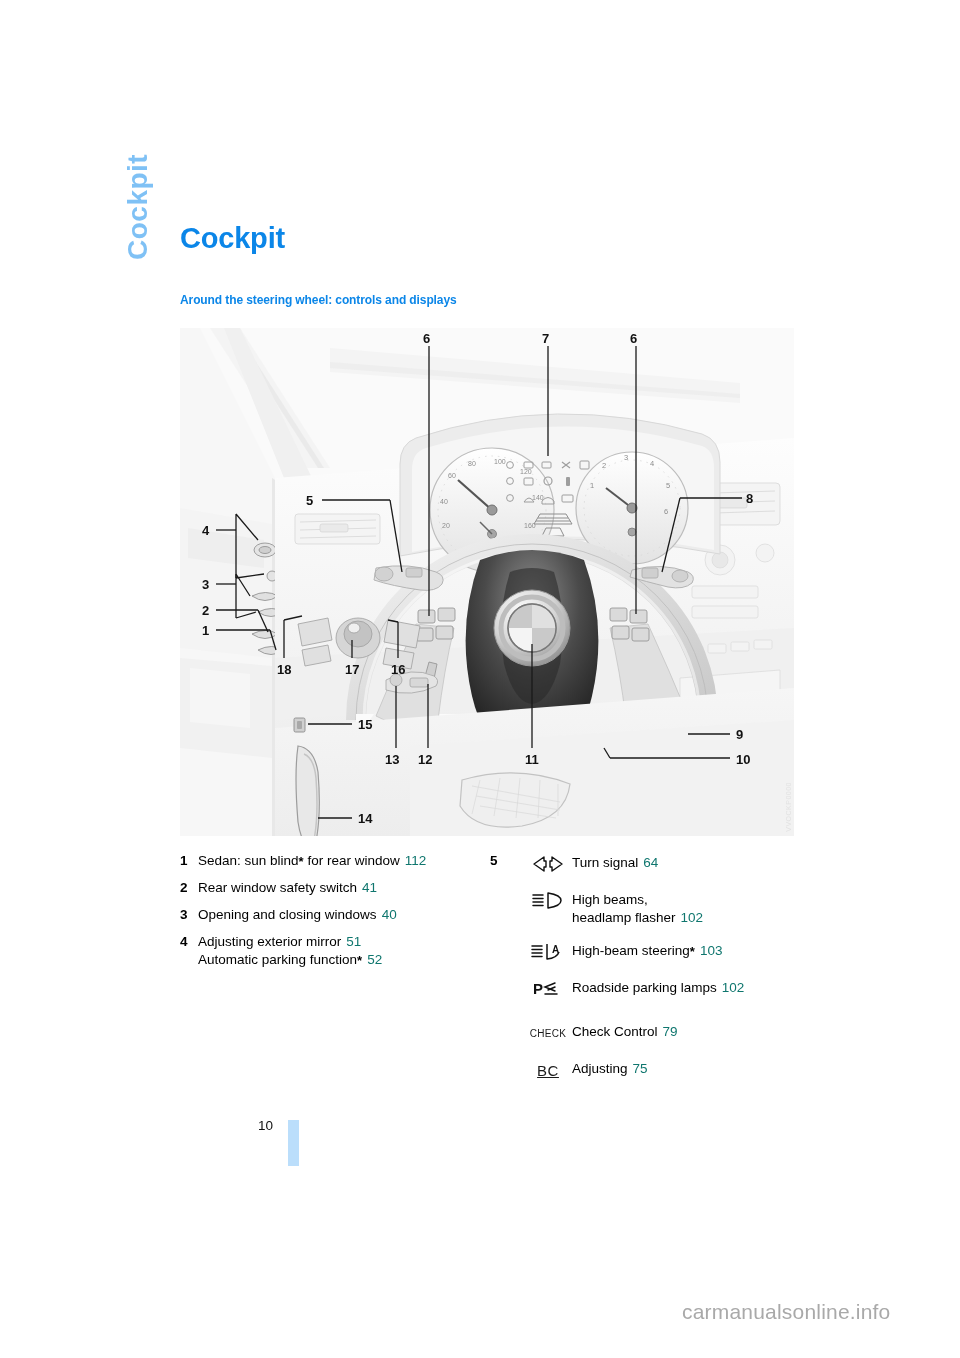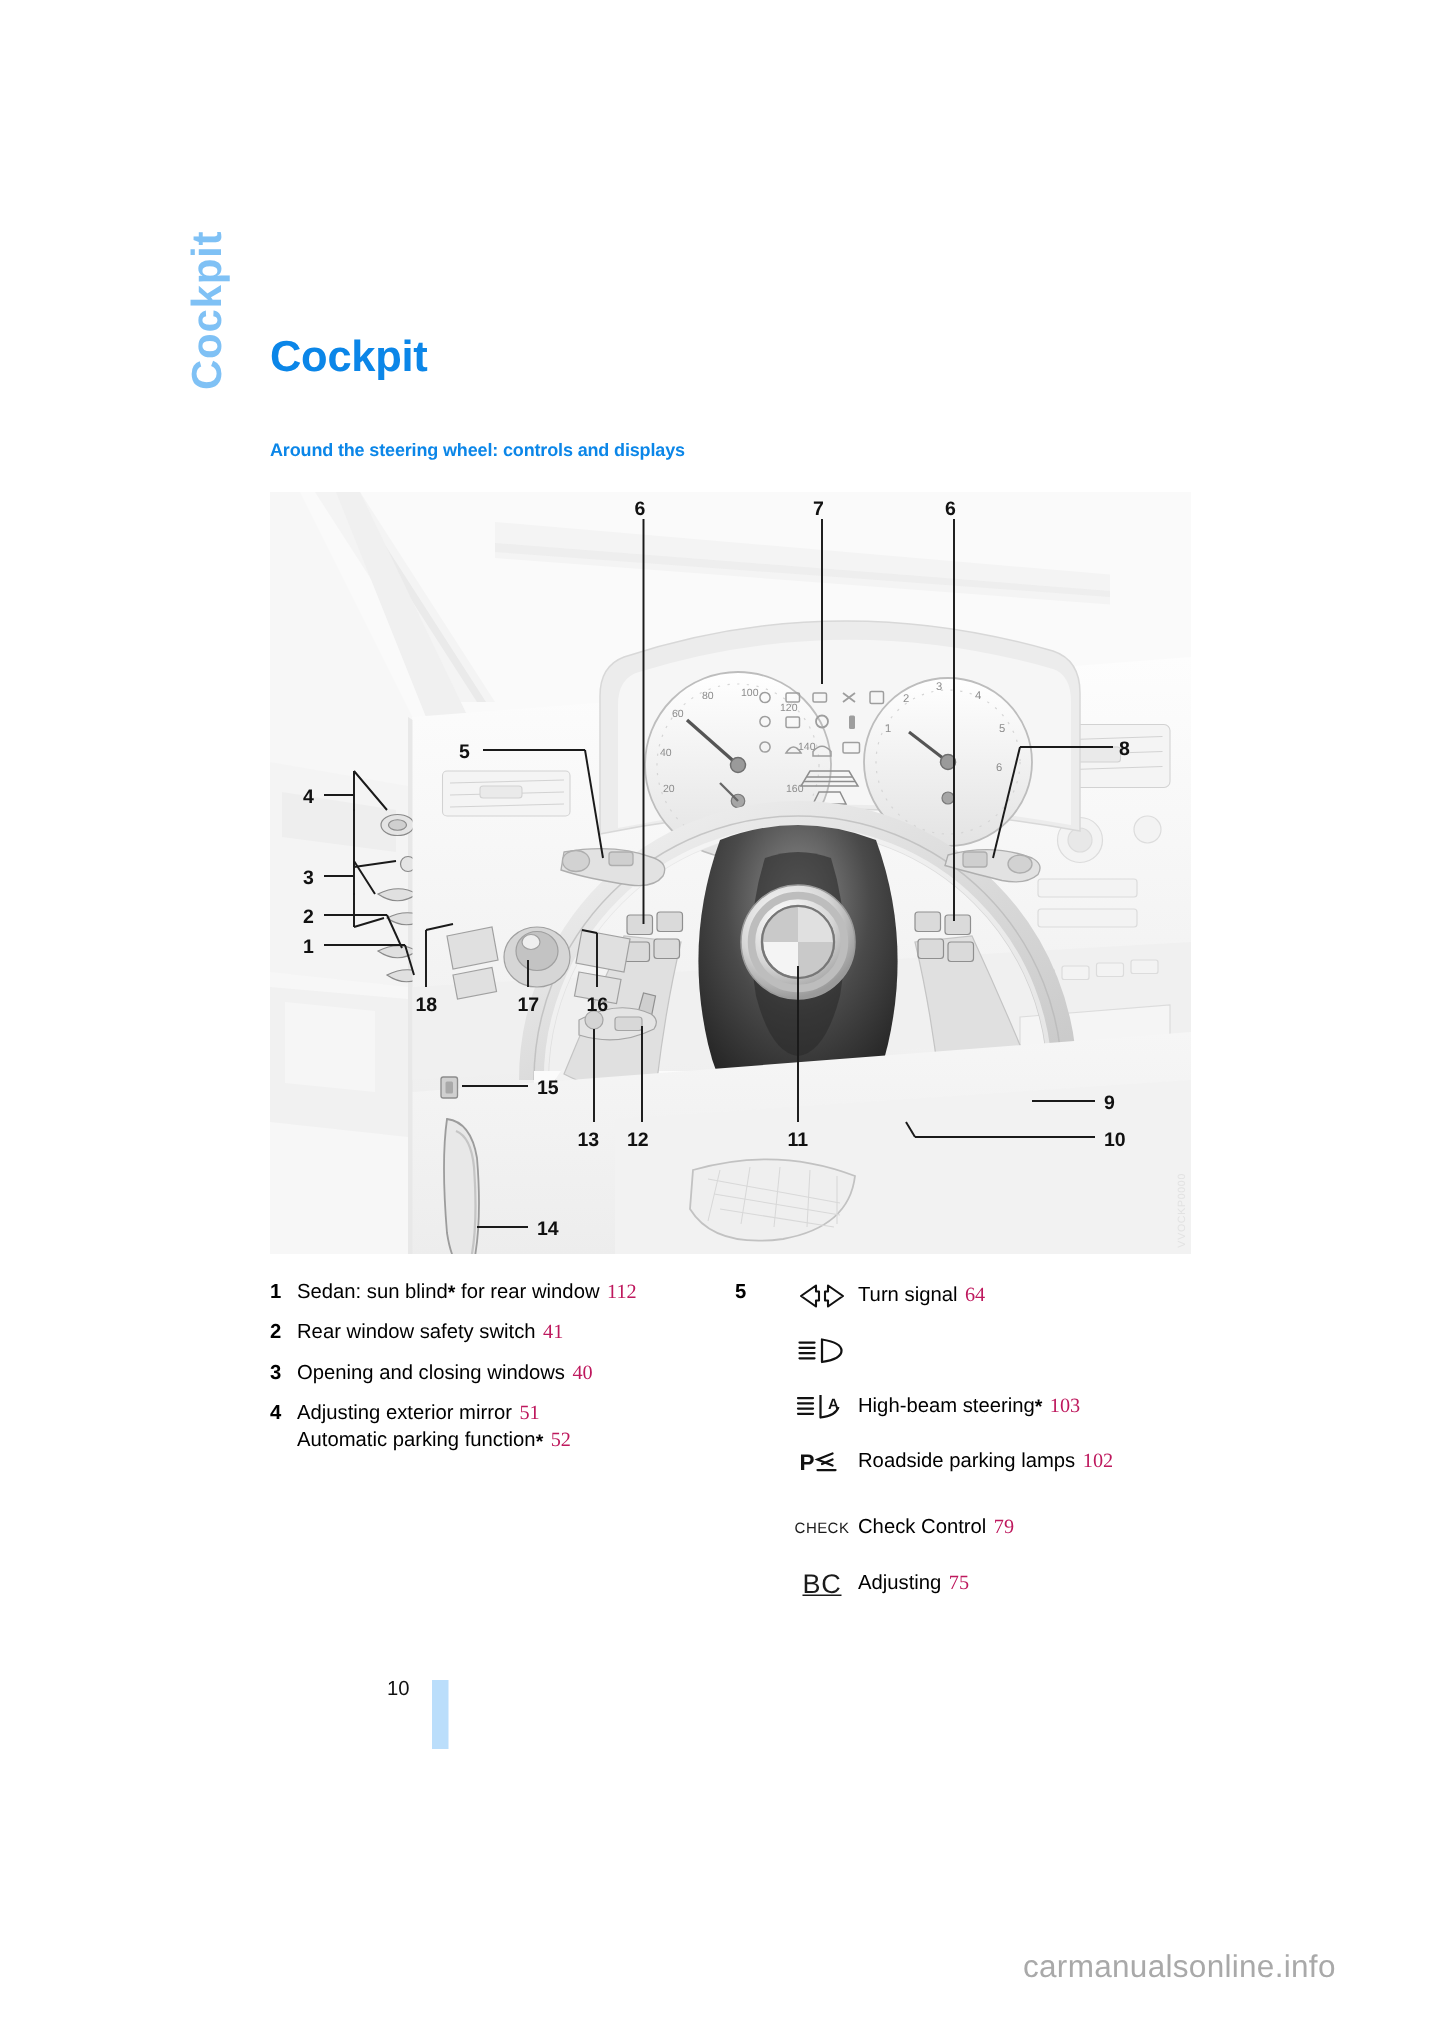--- a/index.html
+++ b/index.html
@@ -102,23 +102,22 @@
     font-weight: bold;
     font-size: 13.5px;
     line-height: 18px;
   }
   .leg-text {
     flex: 1 1 auto;
     font-size: 13.5px;
     line-height: 18px;
   }
   .pg {
-    color: #be185d;
+    color: #0f766e;
     margin-left: 5px;
-    font-family: Liberation Serif, serif;
   }
   .ast {
     font-weight: bold;
     font-size: 13px;
     vertical-align: baseline;
     position: relative;
     top: 1px;
   }
 
   
@@ -149,21 +148,21 @@
     line-height: 18px;
     padding-top: 2px;
   }
   .sym-text-glyph {
     font-family: "Liberation Sans", sans-serif;
     font-size: 10px;
     letter-spacing: 0.3px;
     color: #1a1a1a;
   }
   .sym-text-glyph.bc {
-    font-size: 18px;
+    font-size: 15px;
     letter-spacing: 0.5px;
     text-decoration: underline;
   }
 
   
   .folio {
     position: absolute;
     left: 258px;
     top: 1118px;
     font-size: 13.5px;
@@ -574,20 +573,24 @@
       <svg width="34" height="20" viewBox="0 0 34 20">
         <g stroke="#111" stroke-width="1.5" stroke-linecap="round">
           <line x1="2" y1="4" x2="12" y2="4"></line>
           <line x1="2" y1="7.5" x2="12" y2="7.5"></line>
           <line x1="2" y1="11" x2="12" y2="11"></line>
           <line x1="2" y1="14.5" x2="12" y2="14.5"></line>
         </g>
         <path d="M17 2 L17 17 Q30 15 30 9.5 Q30 4 17 2 Z" fill="none" stroke="#111" stroke-width="1.5" stroke-linejoin="round"></path>
       </svg>
     </div>
+    <div class="sym-label">
+      <div><span>High beams,</span></div>
+      <div><span>headlamp flasher</span><span class="pg">102</span></div>
+    </div>
   </div>
 
   <div class="sym-row">
     <div class="sym-num"></div>
     <div class="sym-icon">
       <svg width="34" height="20" viewBox="0 0 34 20">
         <g stroke="#111" stroke-width="1.5" stroke-linecap="round">
           <line x1="1" y1="4" x2="11" y2="4"></line>
           <line x1="1" y1="7.5" x2="11" y2="7.5"></line>
           <line x1="1" y1="11" x2="11" y2="11"></line>

